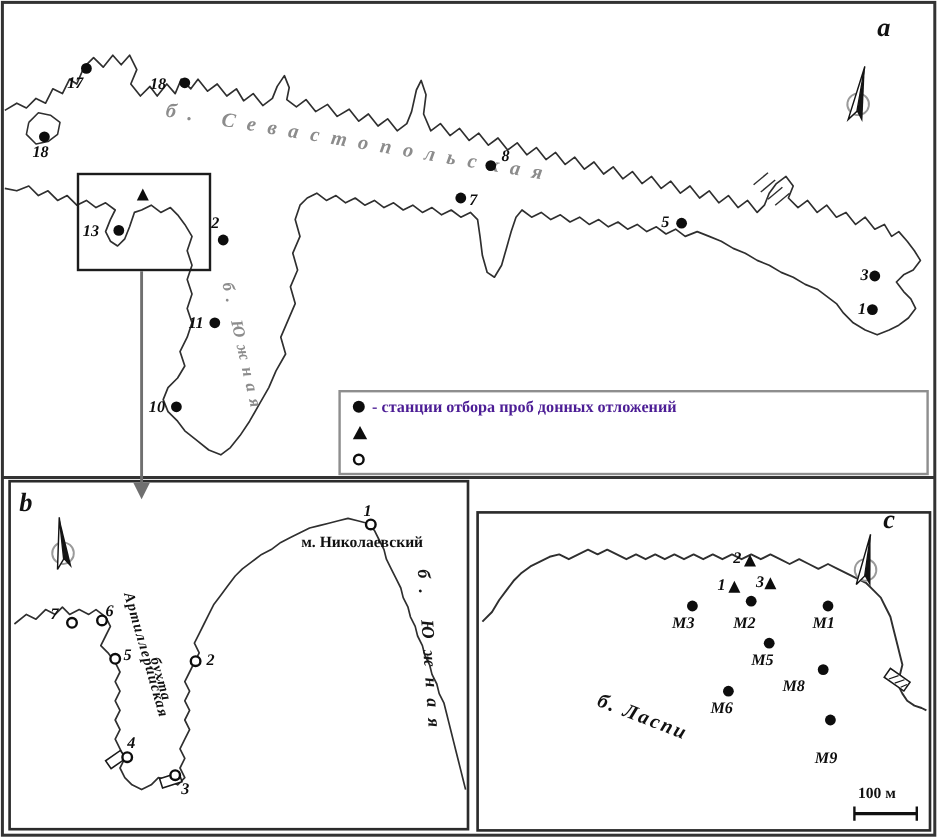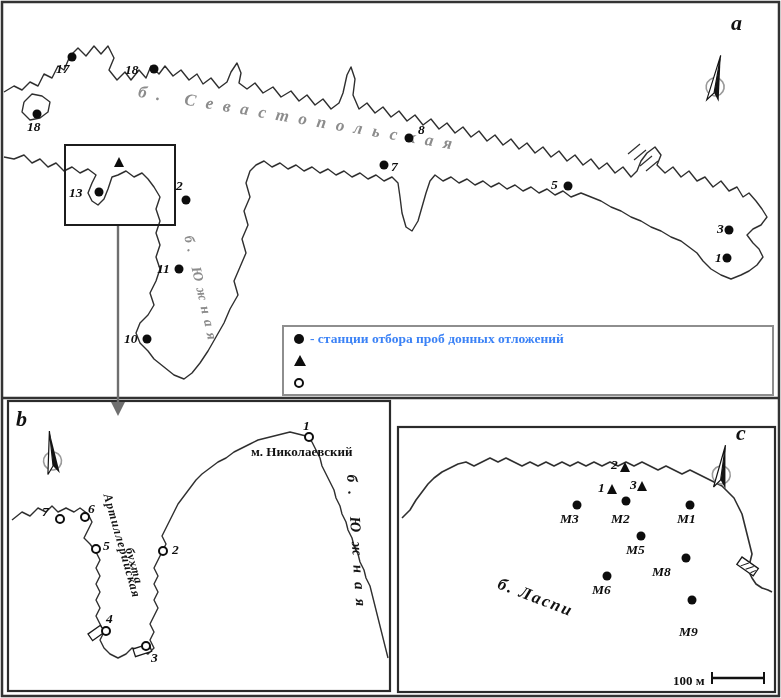--- a/index.html
+++ b/index.html
@@ -17,25 +17,25 @@
           font:italic bold 14px "Liberation Serif",serif;letter-spacing:6px;color:#8c8c8c;}
   #yuzh-b{left:360px;top:474px;transform:rotate(86deg);transform-origin:0 0;
           font:italic bold 15px "Liberation Serif",serif;letter-spacing:9px;color:#151515;}
   #art1{left:114px;top:492px;transform:rotate(74deg);transform-origin:0 0;
         font:italic bold 12.5px "Liberation Serif",serif;letter-spacing:1px;}
   #art2{left:136px;top:546px;transform:rotate(74deg);transform-origin:0 0;
         font:italic bold 12px "Liberation Serif",serif;letter-spacing:1px;}
   #cape{left:251px;top:444px;font:bold 13px "Liberation Serif",serif;}
   #laspi{left:502px;top:574px;transform:rotate(21deg);transform-origin:0 0;
          font:italic bold 17px "Liberation Serif",serif;letter-spacing:2px;}
-  #scale-label{left:673px;top:653px;font:bold 13px "Liberation Serif",serif;margin-top:20px;}
+  #scale-label{left:715px;top:653px;font:bold 13px "Liberation Serif",serif;}
   #legend{position:absolute;left:282px;top:325px;width:492px;height:71px;border:2px solid #8e8e8e;
           background:#fff;box-sizing:border-box;display:flex;flex-direction:column;justify-content:center;}
   .legend-row{display:flex;align-items:center;height:22px;padding-left:10px;}
-  .legend-text{font:bold 13.5px "Liberation Serif",serif;color:#3b82f6;margin-left:6px;white-space:nowrap;}
+  .legend-text{font:bold 13.5px "Liberation Serif",serif;color:#4c1d95;margin-left:6px;white-space:nowrap;}
   .sym{display:inline-block;flex:0 0 auto;}
   .sym-dot{width:10px;height:10px;border-radius:50%;background:#0d0d0d;}
   .sym-tri{width:0;height:0;border-left:6px solid transparent;border-right:6px solid transparent;border-bottom:11px solid #0d0d0d;}
   .sym-ring{width:6px;height:6px;border-radius:50%;border:2.5px solid #0d0d0d;background:#fff;}
   #stations-layer{position:absolute;left:0;top:0;width:781px;height:698px;pointer-events:none;}
   .marker{position:absolute;transform:translate(-50%,-50%);}
   .m-sediment{width:9px;height:9px;border-radius:50%;background:#0d0d0d;}
   .m-water{width:0;height:0;border-left:5.5px solid transparent;border-right:5.5px solid transparent;border-bottom:10px solid #0d0d0d;background:none;}
   .m-surface{width:6px;height:6px;border-radius:50%;border:2.5px solid #0d0d0d;background:#fff;}
   .st-label{position:absolute;font:italic bold 13.5px "Liberation Serif",serif;color:#0d0d0d;white-space:nowrap;}

